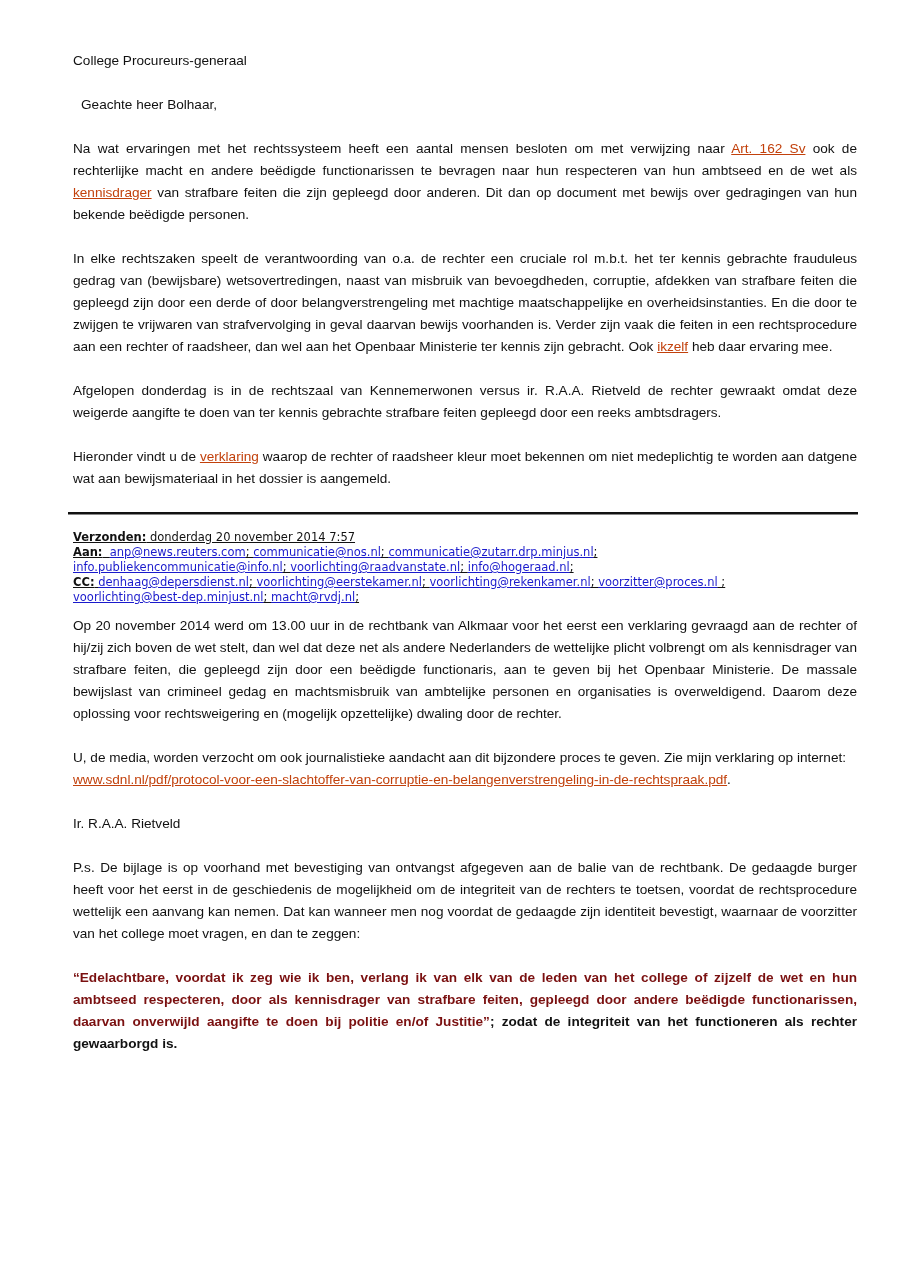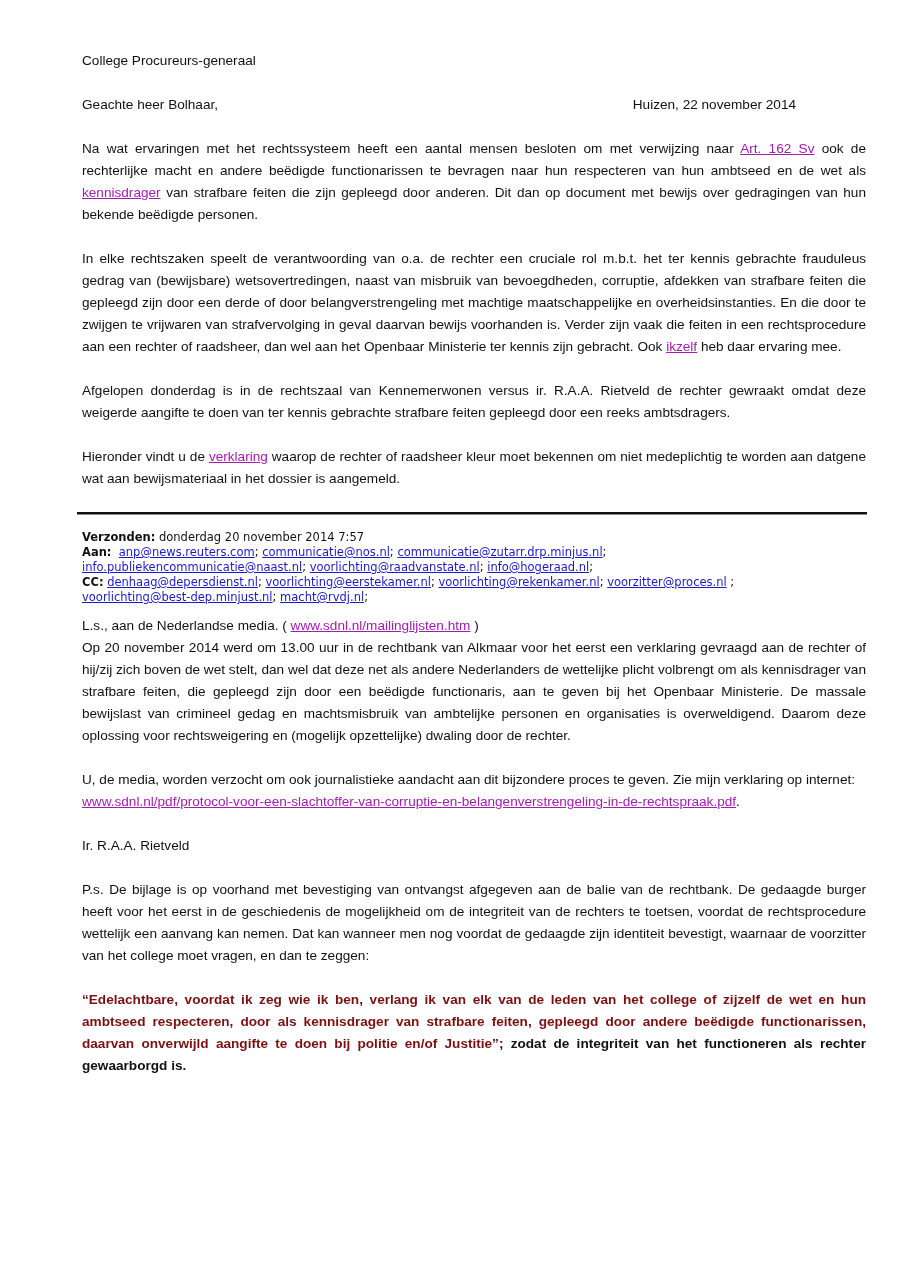--- a/index.html
+++ b/index.html
@@ -1,43 +1,42 @@
 <!DOCTYPE html>
 <html><head>
 <meta charset="utf-8">
 <style>
   html, body { margin: 0; padding: 0; background: #ffffff; }
   body { width: 900px; height: 1274px; position: relative; overflow: hidden;
          font-family: "Liberation Sans", "DejaVu Sans", sans-serif; color: #111111; }
-  .page { position: absolute; left: 82px; top: 50px; width: 784px; }
+  .page { position: absolute; left: 73px; top: 50px; width: 784px; }
   .p { font-size: 13.6px; line-height: 22px; text-align: justify; margin: 0; }
   .p.left { text-align: left; }
-  a.lnk { color: #a21caf; text-decoration: underline; }
-  .row-split { display: flex; justify-content: space-between; }
+  a.lnk { color: #c2410c; text-decoration: underline; }
+  .row-split { display: flex; justify-content: space-between; margin-left: 8px; }
   .date { padding-right: 70px; }
   .gap-sm { height: 10px; }
   .gap { height: 22px; }
   .rule { position: absolute; left: -5px; width: 790px; height: 0; border-top: 2px solid #111; border-bottom: 1px solid #888; }
-  .email { font-family: "DejaVu Sans", sans-serif; font-size: 11.5px; line-height: 15px; }
+  .email { font-family: "DejaVu Sans", sans-serif; font-size: 11.5px; line-height: 15px; text-decoration: underline; }
   .email b { font-weight: bold; }
   .email a { color: #1a1acc; text-decoration: underline; }
   .quote { color: #7a1010; font-weight: bold; }
   .bold { font-weight: bold; }
 </style>
 </head>
 <body>
 
 <div class="page">
 
   <p class="p left">College Procureurs-generaal</p>
   <div class="gap"></div>
 
   <div class="p row-split">
     <span>Geachte heer Bolhaar,</span>
-    <span class="date">Huizen, 22 november 2014</span>
   </div>
   <div class="gap"></div>
 
   <p class="p"><span>Na wat ervaringen met het rechtssysteem heeft een aantal mensen besloten om met verwijzing naar </span><a class="lnk">Art. 162 Sv</a><span> ook de rechterlijke macht en andere beëdigde functionarissen te bevragen naar hun respecteren van hun ambtseed en de wet als </span><a class="lnk">kennisdrager</a><span> van strafbare feiten die zijn gepleegd door anderen. Dit dan op document met bewijs over gedragingen van hun bekende beëdigde personen.</span></p>
   <div class="gap"></div>
 
   <p class="p"><span>In elke rechtszaken speelt de verantwoording van o.a. de rechter een cruciale rol m.b.t. het ter kennis gebrachte frauduleus gedrag van (bewijsbare) wetsovertredingen, naast van misbruik van bevoegdheden, corruptie, afdekken van strafbare feiten die gepleegd zijn door een derde of door belangverstrengeling met machtige maatschappelijke en overheidsinstanties. En die door te zwijgen te vrijwaren van strafvervolging in geval daarvan bewijs voorhanden is. Verder zijn vaak die feiten in een rechtsprocedure aan een rechter of raadsheer, dan wel aan het Openbaar Ministerie ter kennis zijn gebracht. Ook </span><a class="lnk">ikzelf</a><span> heb daar ervaring mee.</span></p>
   <div class="gap"></div>
 
   <p class="p">Afgelopen donderdag is in de rechtszaal van Kennemerwonen versus ir. R.A.A.  Rietveld de rechter gewraakt omdat deze weigerde aangifte te doen van ter kennis gebrachte strafbare feiten gepleegd door een reeks ambtsdragers.</p>
@@ -49,37 +48,36 @@
     <div class="rule" style="top:22px;"></div>
   </div>
 
   <div class="email">
     <div><b>Verzonden:</b><span> donderdag 20 november 2014 7:57</span></div>
     <div>
       <b>Aan:</b>&nbsp;
       <a>anp@news.reuters.com</a>;
       <a>communicatie@nos.nl</a>;
       <a>communicatie@zutarr.drp.minjus.nl</a>;<br>
-      <a>info.publiekencommunicatie@naast.nl</a>;
+      <a>info.publiekencommunicatie@info.nl</a>;
       <a>voorlichting@raadvanstate.nl</a>;
       <a>info@hogeraad.nl</a>;
     </div>
     <div>
       <b>CC:</b>
       <a>denhaag@depersdienst.nl</a>;
       <a>voorlichting@eerstekamer.nl</a>;
       <a>voorlichting@rekenkamer.nl</a>;
       <a>voorzitter@proces.nl</a> ;<br>
       <a>voorlichting@best-dep.minjust.nl</a>;
       <a>macht@rvdj.nl</a>;
     </div>
   </div>
   <div class="gap-sm"></div>
 
-  <p class="p left"><span>L.s., aan de Nederlandse media. ( </span><a class="lnk">www.sdnl.nl/mailinglijsten.htm</a><span> )</span></p>
   <p class="p">Op 20 november 2014 werd om 13.00 uur in de rechtbank van Alkmaar voor het eerst een verklaring gevraagd aan de rechter of hij/zij zich boven de wet stelt, dan wel dat deze net als andere Nederlanders de wettelijke plicht volbrengt om als kennisdrager van strafbare feiten, die gepleegd zijn door een beëdigde functionaris, aan te geven bij het Openbaar Ministerie. De massale bewijslast van crimineel gedag en machtsmisbruik van ambtelijke personen en organisaties is overweldigend. Daarom deze oplossing voor rechtsweigering en (mogelijk opzettelijke) dwaling door de rechter.</p>
   <div class="gap"></div>
 
   <p class="p left"><span>U, de media, worden verzocht om ook journalistieke aandacht aan dit bijzondere proces te geven. Zie mijn verklaring op internet: </span><a class="lnk" style="word-break: break-all;">www.sdnl.nl/pdf/protocol-voor-een-slachtoffer-van-corruptie-en-belangenverstrengeling-in-de-rechtspraak.pdf</a><span>.</span></p>
   <div class="gap"></div>
 
   <div class="p left">
     <div>Ir. R.A.A. Rietveld</div>
   </div>
   <div class="gap"></div>

